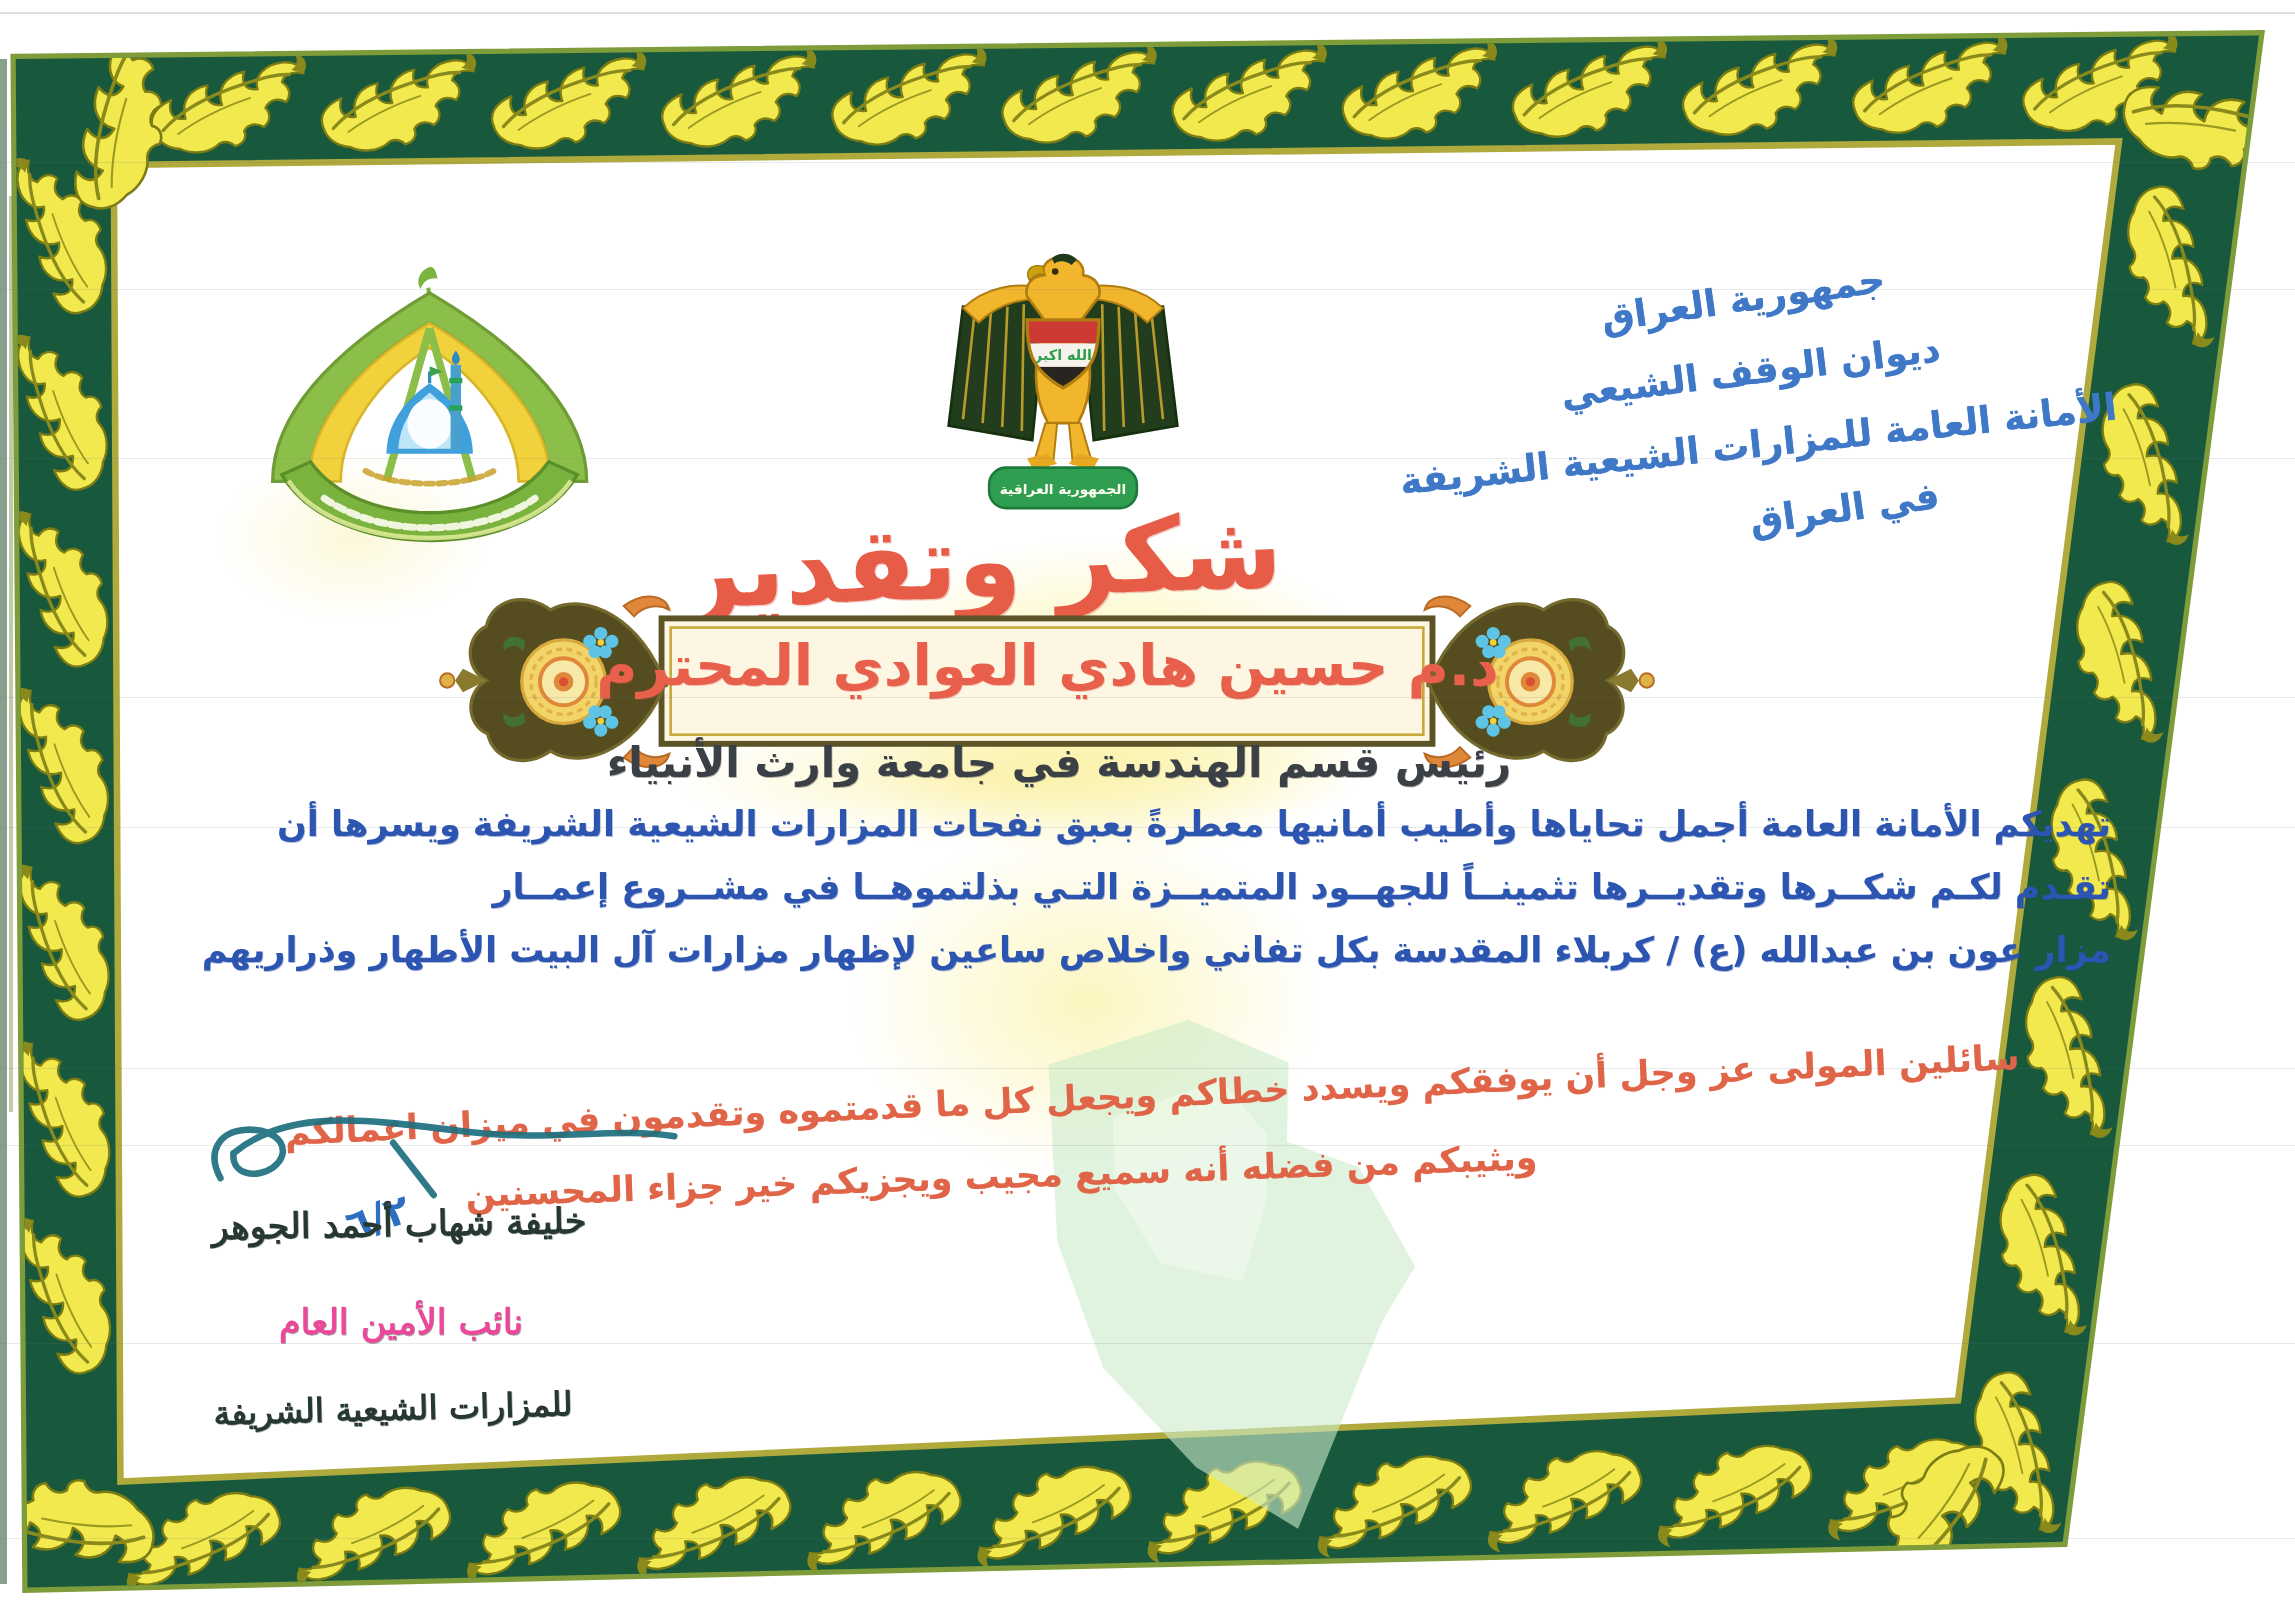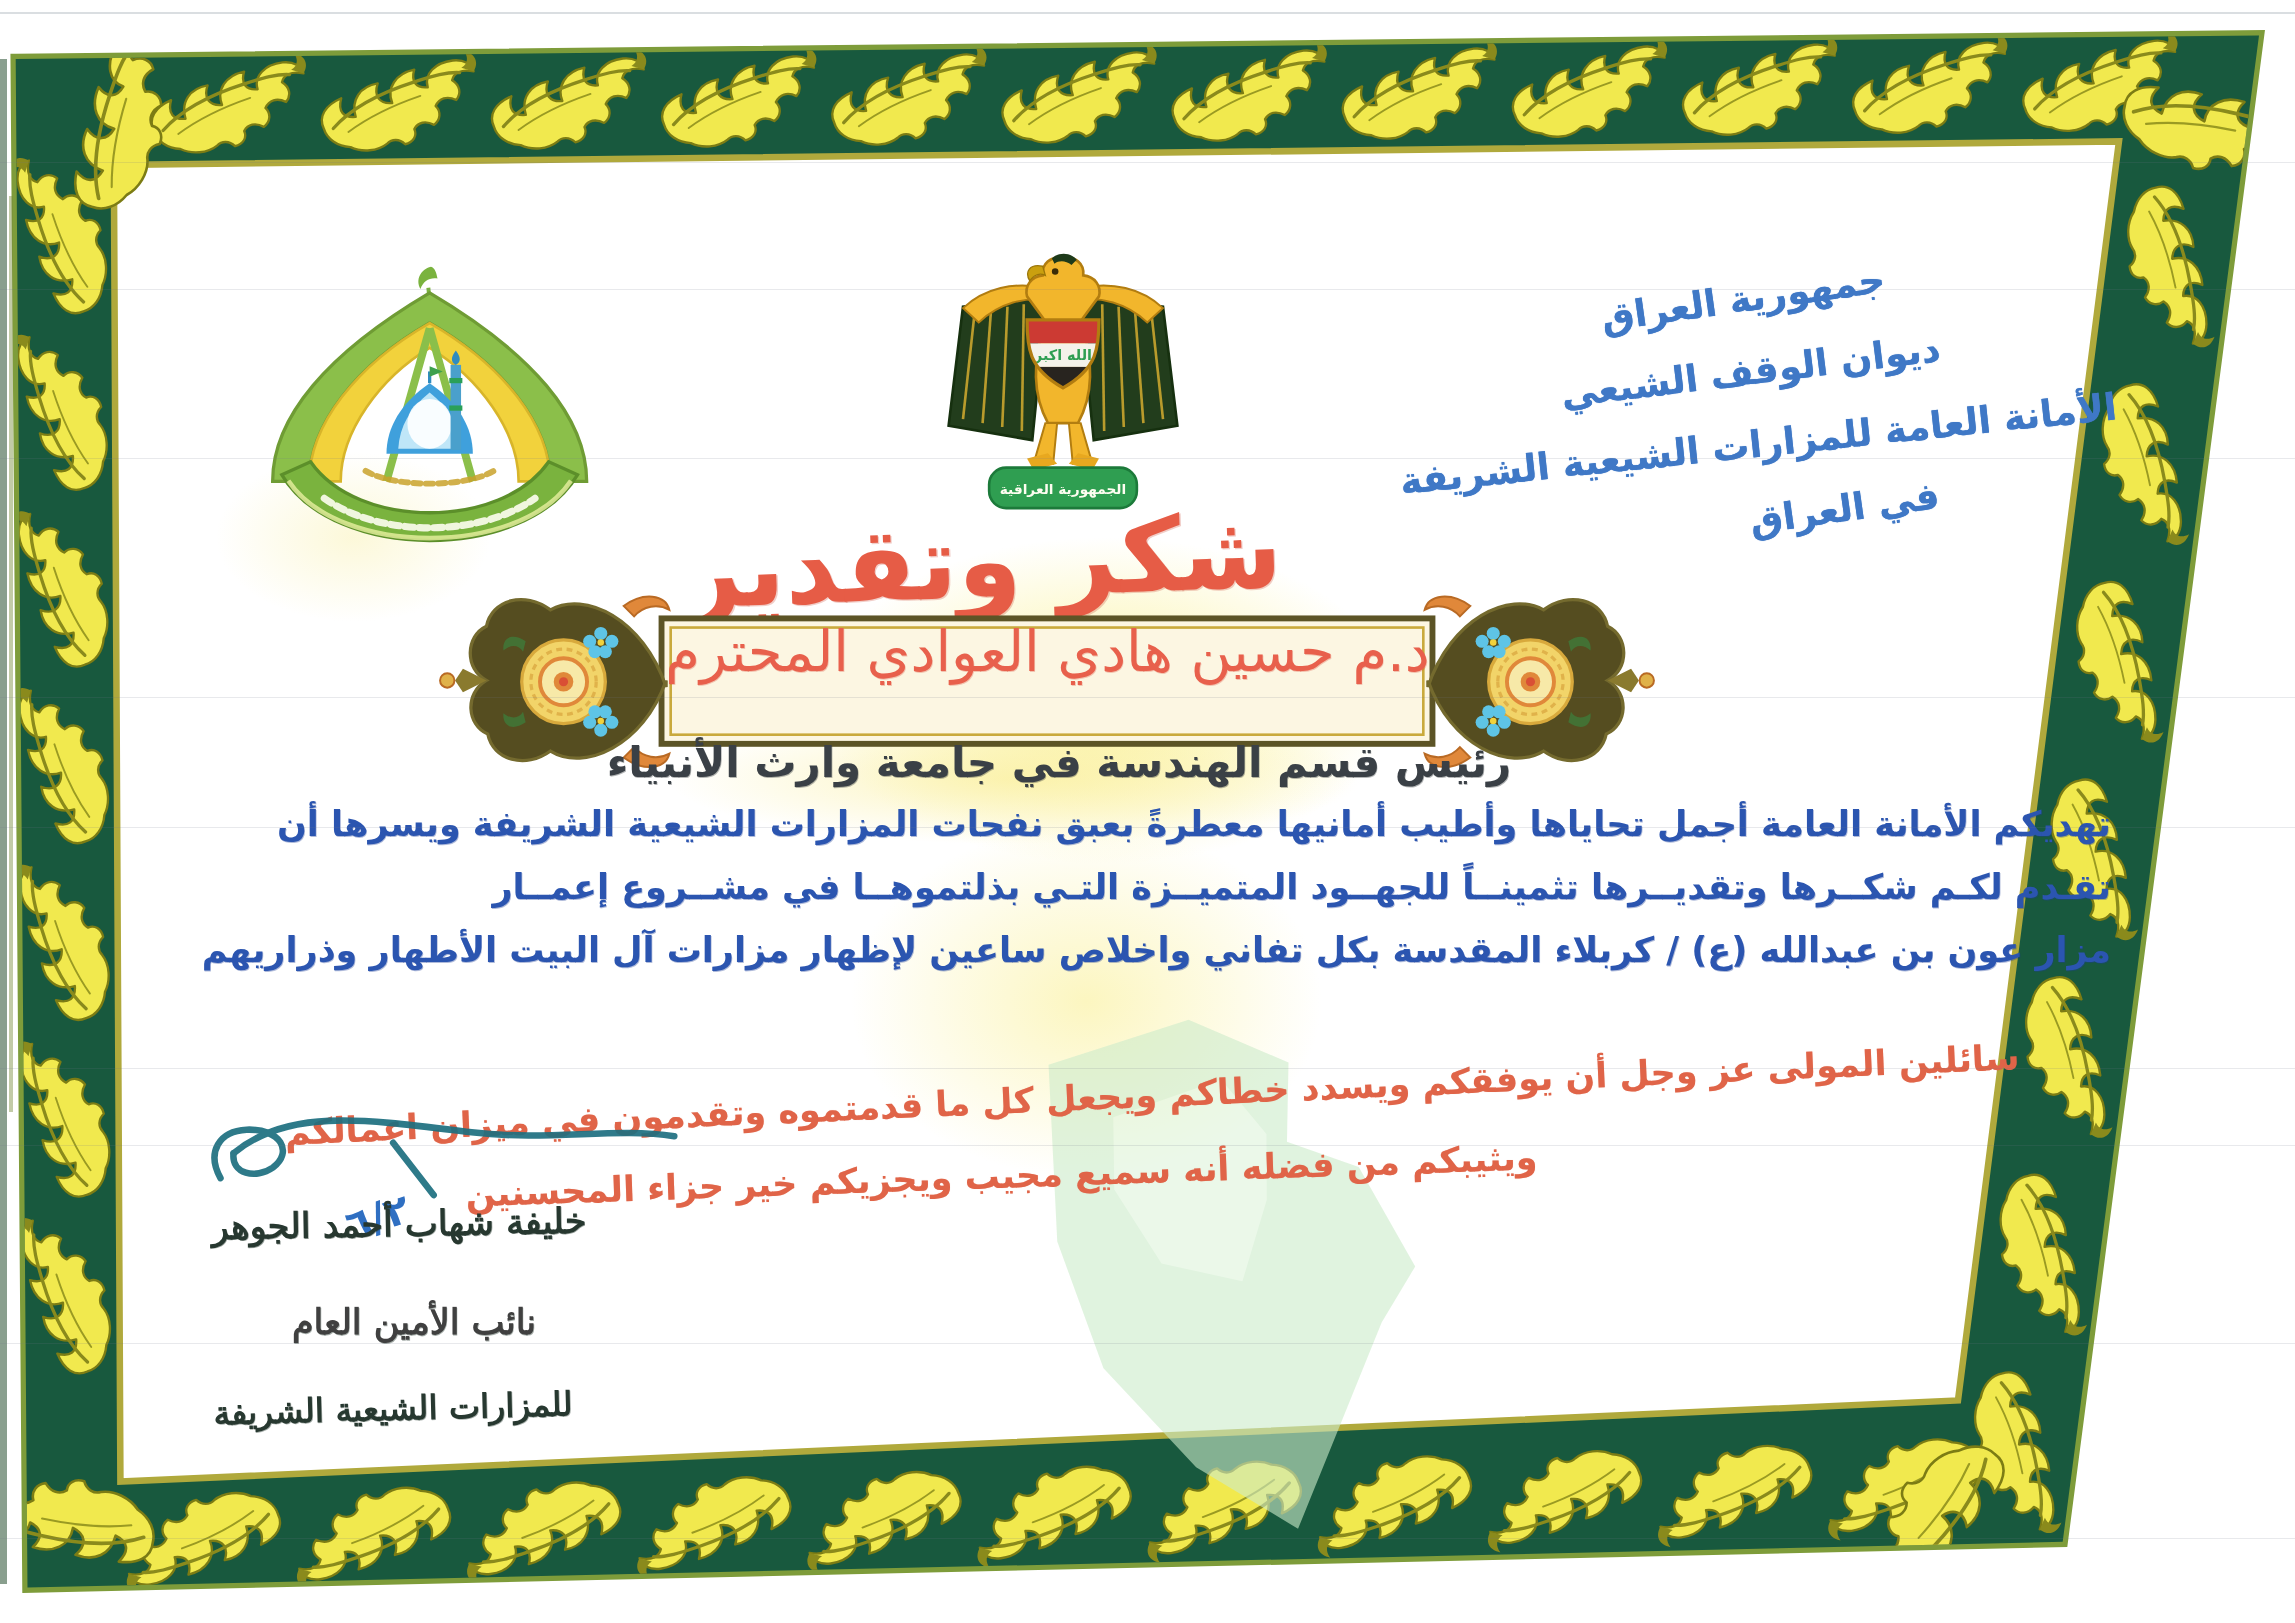--- a/index.html
+++ b/index.html
@@ -28,22 +28,22 @@
   
   .main-title{
     left:668px;top:501px;width:628px;
     color:#e65c46;font-size:103px;font-weight:bold;
     transform:rotate(-2deg);
     text-shadow:1.3px 1.3px 0 rgba(200,60,40,.25);
   }
 
   
   .recipient-name{
-    left:576px;top:619px;width:943px;
-    color:#e8604c;font-size:56px;font-weight:normal;
+    left:576px;top:633px;width:943px;
+    color:#e8604c;font-size:56px;font-weight:bold;
     text-shadow:0.7px 0.7px 0 rgba(220,80,60,.3);
   }
   .recipient-role{
     left:568px;top:738px;width:982px;
     color:#3a4046;font-size:42px;font-weight:900;
     text-shadow:0.7px 0.7px 0 rgba(40,45,50,.35);
   }
 
   
   .body-text{
@@ -63,22 +63,22 @@
 
   
   .sig-name{
     left:170px;top:1203px;width:458px;
     color:#273830;font-size:35px;font-weight:900;
     font-family:"DejaVu Serif", serif;direction:rtl;
     text-shadow:0.7px 0.7px 0 rgba(30,50,40,.45);
     transform:rotate(-1deg);
   }
   .sig-title{
-    left:224px;top:1301px;width:380px;
-    color:#404040;font-size:35px;font-weight:900;
+    left:211px;top:1301px;width:380px;
+    color:#ec4899;font-size:35px;font-weight:900;
     font-family:"DejaVu Serif", serif;direction:rtl;
     text-shadow:0.7px 0.7px 0 rgba(30,50,40,.4);
   }
   .sig-subtitle{
     left:164px;top:1389px;width:458px;
     color:#273830;font-size:33px;font-weight:900;
     font-family:"DejaVu Serif", serif;direction:rtl;
     text-shadow:0.7px 0.7px 0 rgba(30,50,40,.4);
     transform:rotate(-1.5deg);
   }

